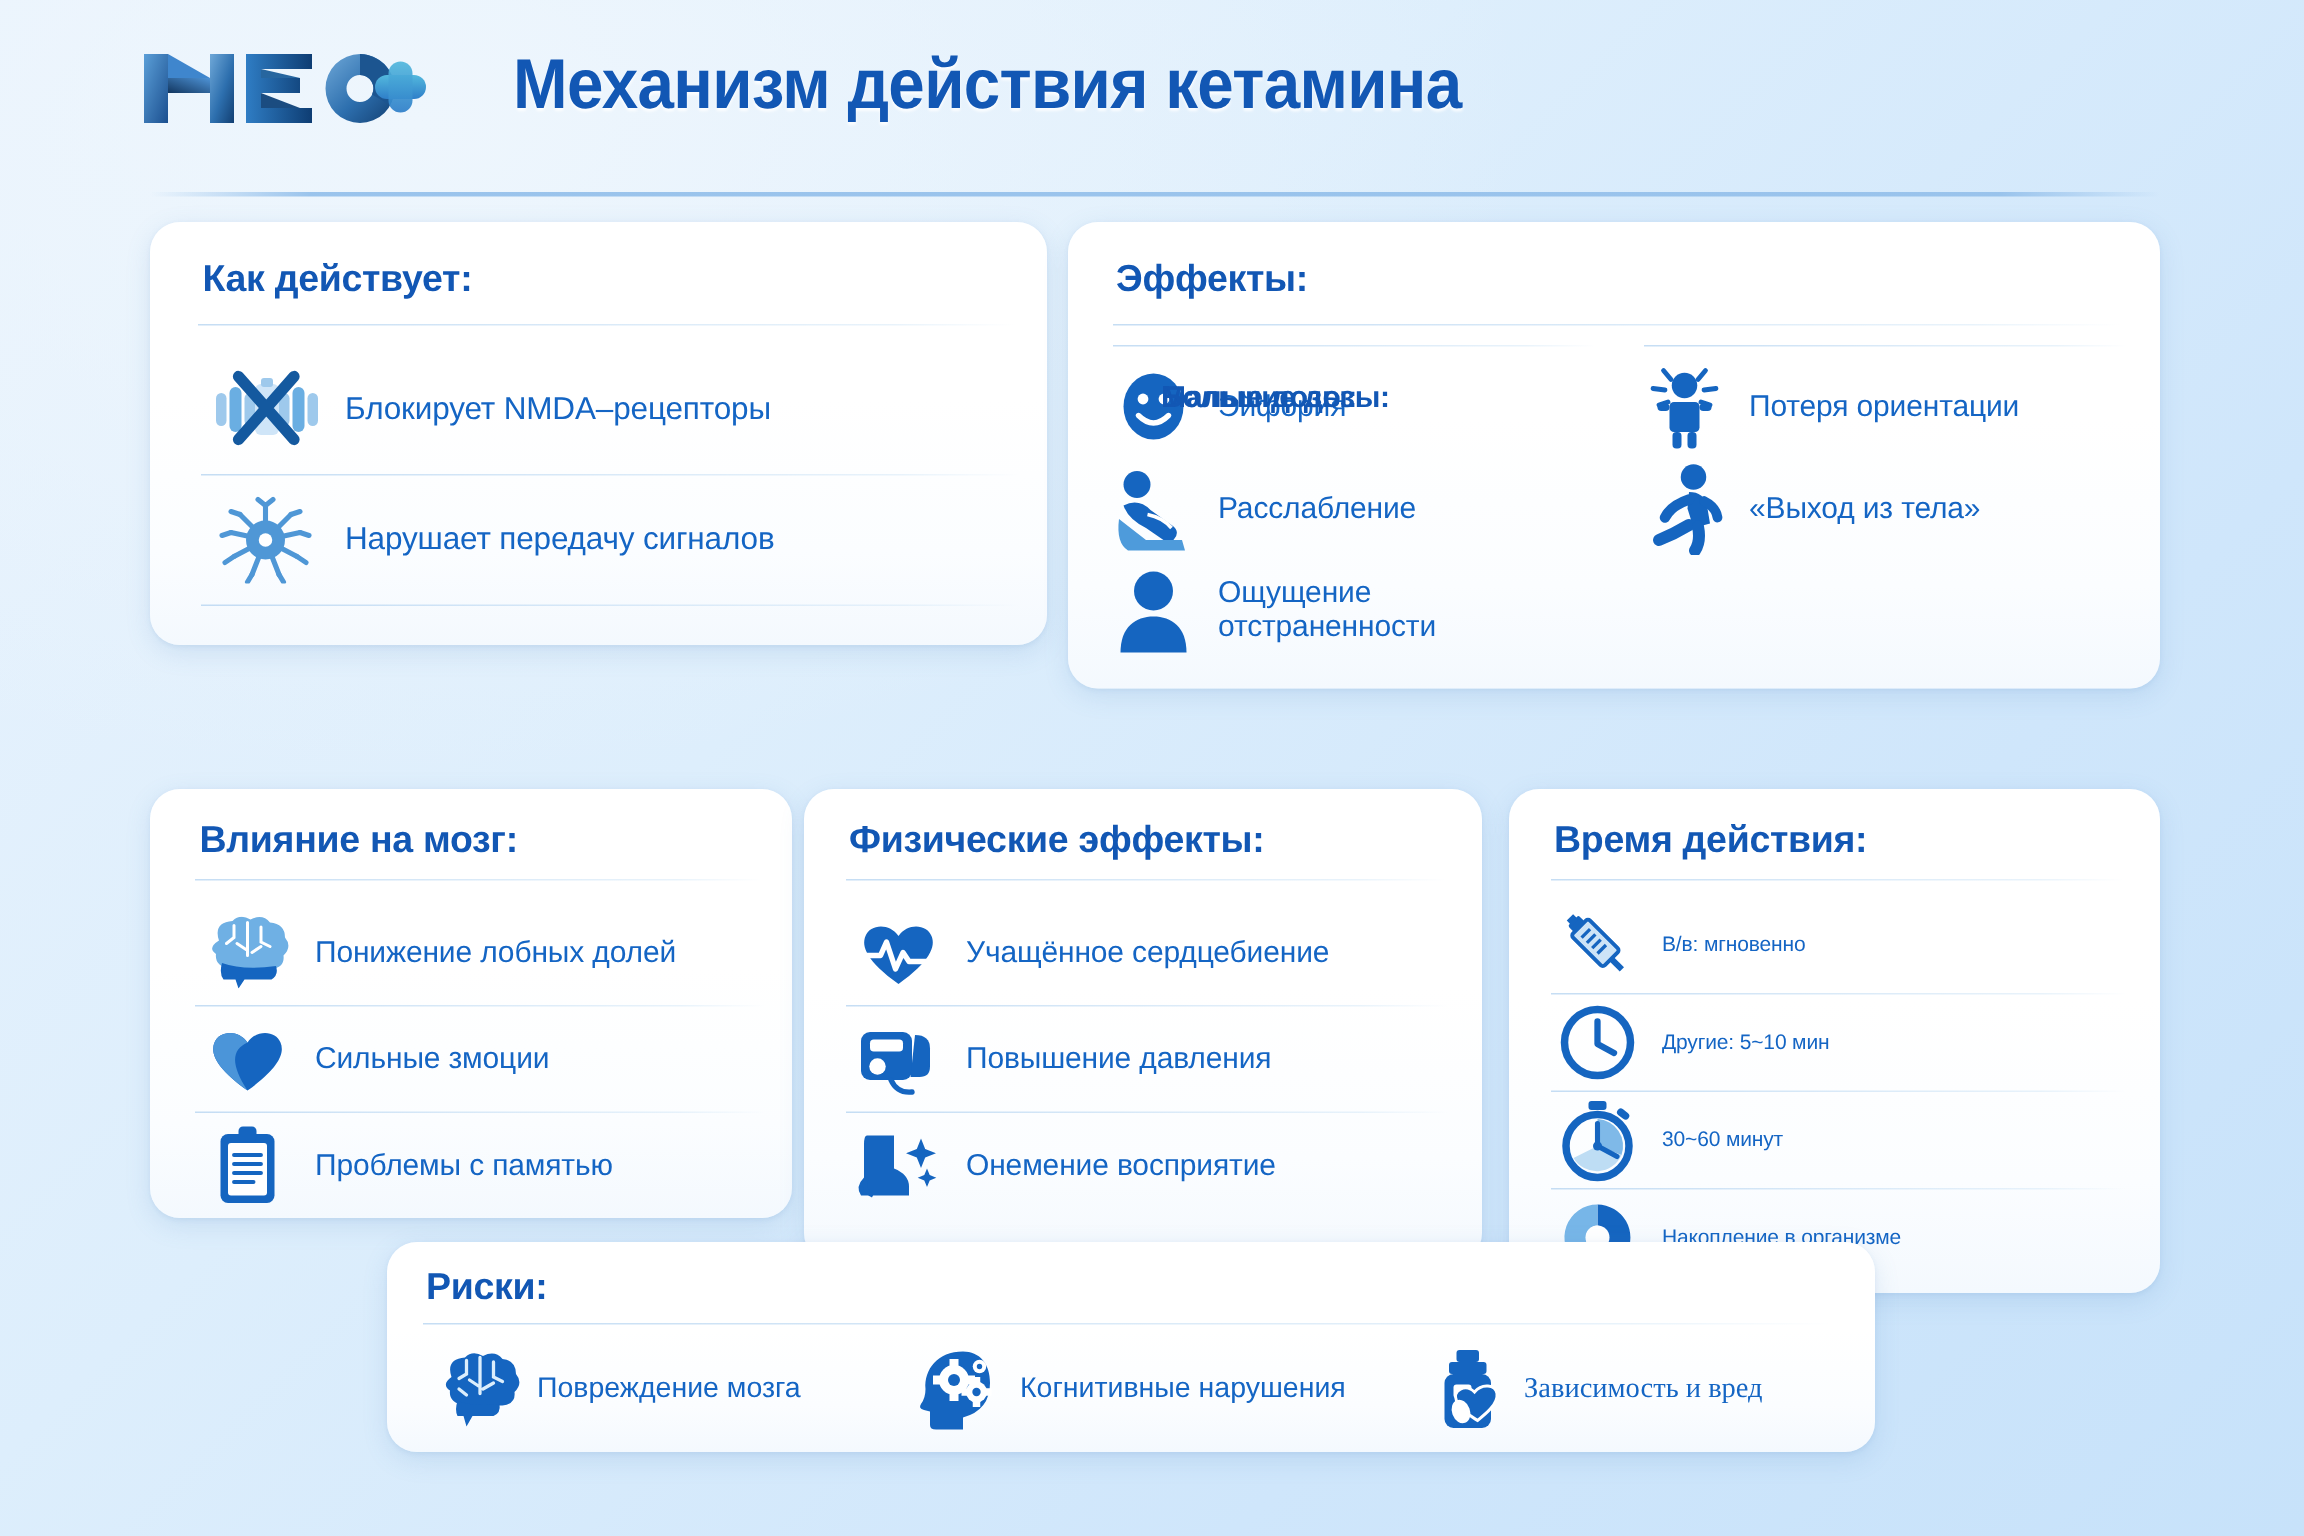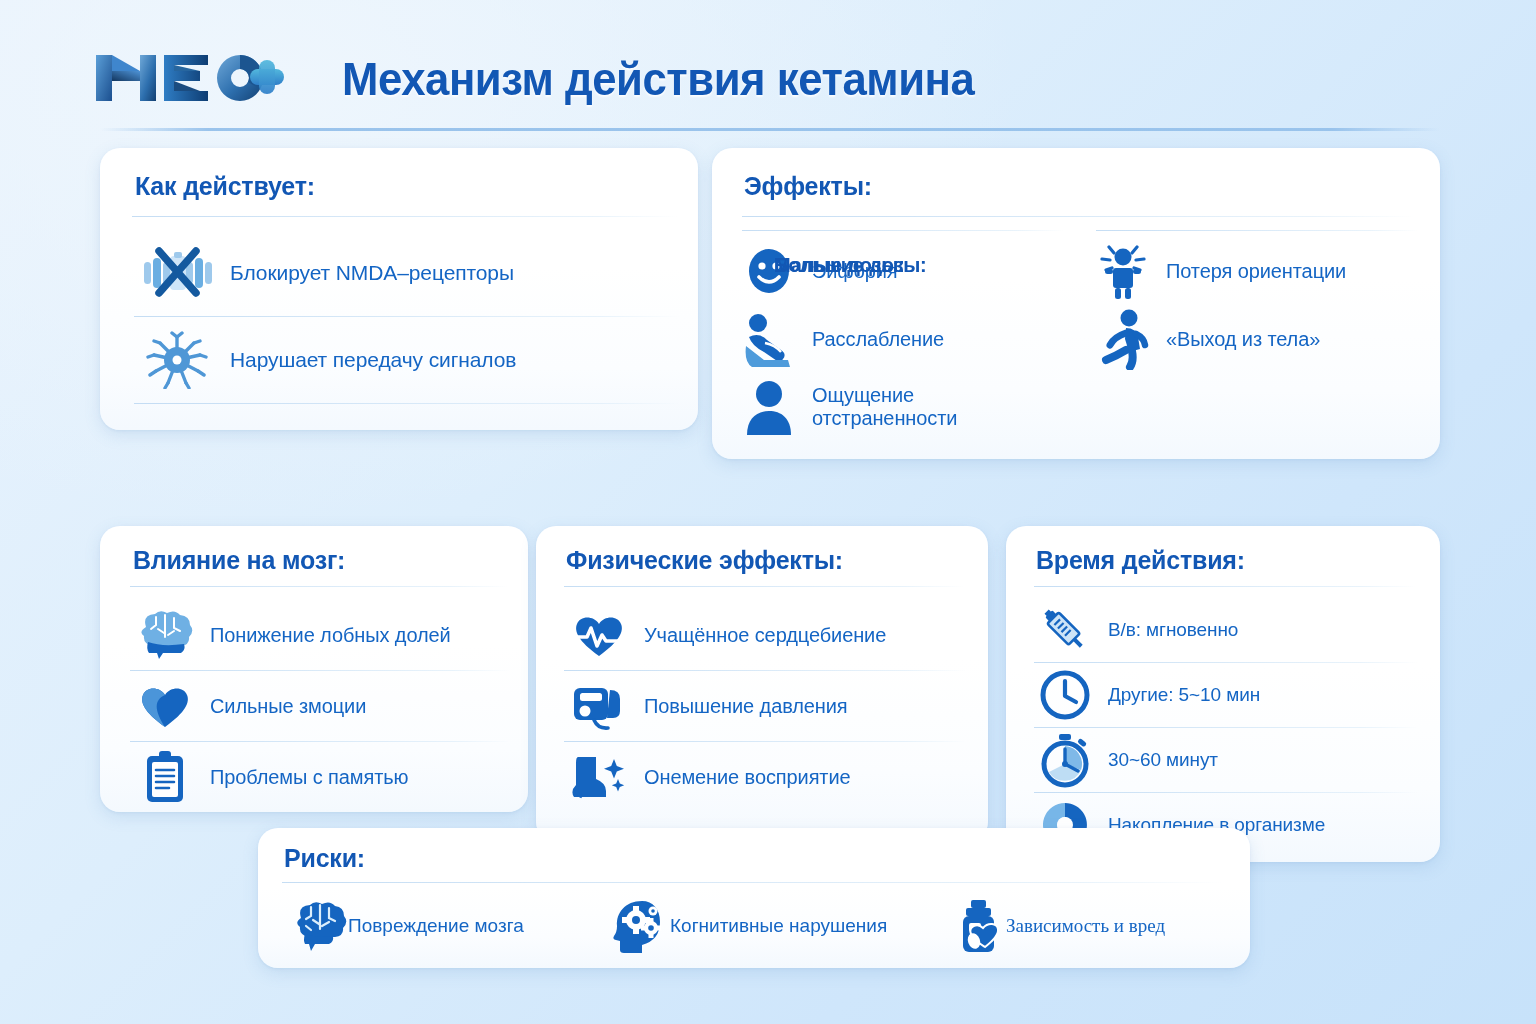--- a/index.html
+++ b/index.html
@@ -14,21 +14,21 @@
       radial-gradient(1200px 700px at 18% 8%, #eef6fd 0%, rgba(238,246,253,0) 62%),
       linear-gradient(135deg, #e9f3fd 0%, #ddeefc 38%, #cfe6fb 72%, #c7e2fa 100%);
     position: relative;
   }
 
   
   .header {
     position: absolute;
     left: 90px; top: 28px;
     width: 1360px; height: 100px;
-    display: flex; align-items: center; gap: 56px;
+    display: flex; gap: 56px;
   }
   .logo { width: 196px; height: 62px; flex: 0 0 auto; display:block; }
   .page-title {
     font-size: 47px;
     font-weight: 700;
     letter-spacing: -0.5px;
     color: #1257b4;
     text-shadow: 0 2px 2px rgba(255,255,255,0.85);
     white-space: nowrap;
     transform: scaleX(0.93);
@@ -113,31 +113,31 @@
   #card-physical .rule-top { position: absolute; left: 28px; top: 60px; width: 400px; }
   #card-physical .rows { position: absolute; left: 28px; top: 74px; width: 402px; }
   #card-physical .item { height: 70px; padding-left: 6px; }
   #card-physical .item .label { font-size: 20px; }
 
   #card-time { left: 1006px; top: 526px; width: 434px; height: 336px; }
   #card-time .card-title { position: absolute; left: 30px; top: 20px; }
   #card-time .rule-top { position: absolute; left: 28px; top: 60px; width: 382px; }
   #card-time .rows { position: absolute; left: 28px; top: 72px; width: 384px; }
   #card-time .item { height: 64px; padding-left: 4px; }
-  #card-time .item .label { font-size: 19px; }
+  #card-time .item .label { font-size: 14px; }
 
   
   #card-risks { left: 258px; top: 828px; width: 992px; height: 140px; }
   #card-risks .card-title { position: absolute; left: 26px; top: 16px; }
   #card-risks .rule-top { position: absolute; left: 24px; top: 54px; width: 940px; }
   .risk-row {
     position: absolute; left: 24px; top: 60px; width: 944px; height: 76px;
     display: flex; align-items: center;
   }
-  .risk-item { display: flex; align-items: center; }
+  .risk-item { display: flex; align-items: center; gap: 10px; }
   .risk-item .label { font-size: 19px; color: #1465c4; white-space: nowrap; }
   .risk-item:nth-child(1) { width: 330px; padding-left: 8px; }
   .risk-item:nth-child(2) { width: 340px; }
   .risk-item:nth-child(3) { width: 260px; font-family: Liberation Serif, serif; }
 </style>
 </head>
 <body>
 
 <div class="header">
   <svg class="logo" viewBox="0 0 196 62" aria-label="HEO+">

